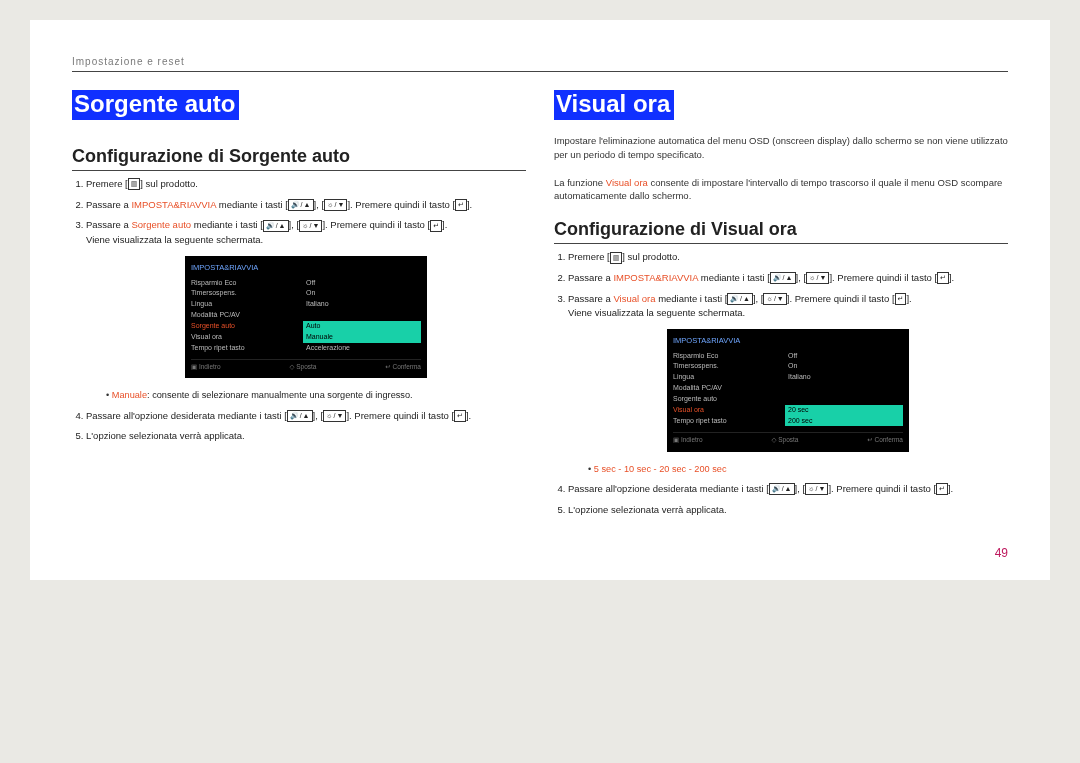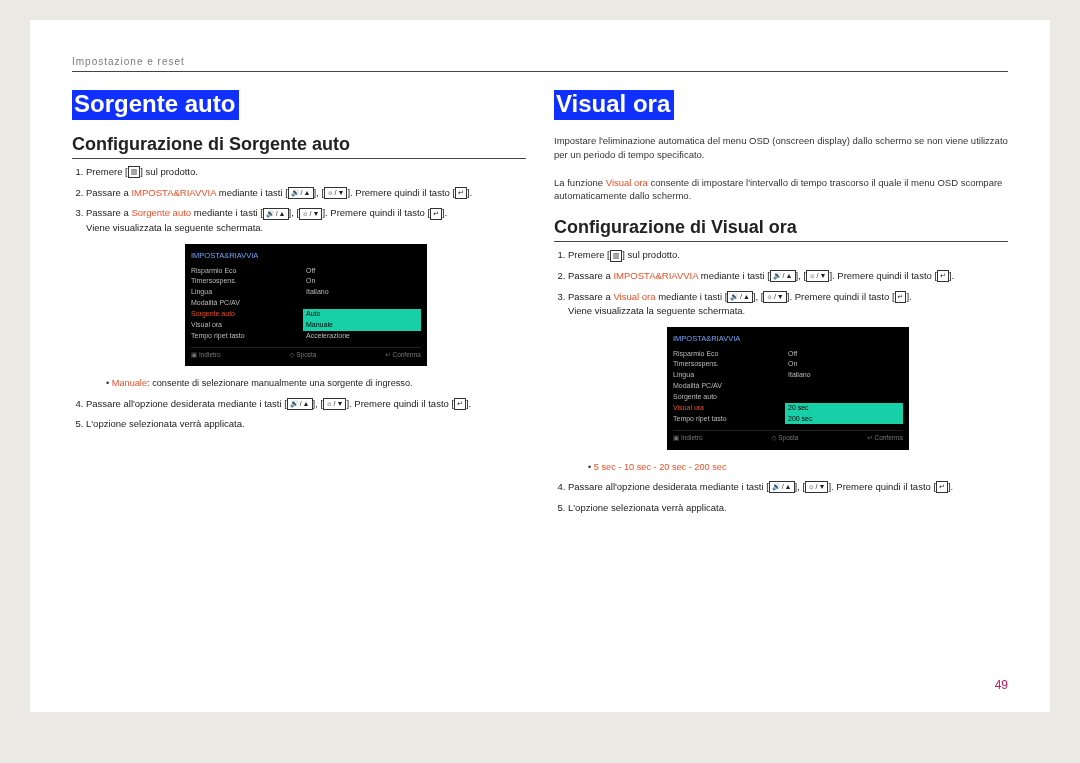--- a/index.html
+++ b/index.html
@@ -7,21 +7,21 @@
     background: #eae9e4;
     font-family: Arial, Helvetica, sans-serif;
     color: #222;
     display: flex;
     justify-content: center;
     padding: 20px 0;
   }
   .page {
     background: #fff;
     width: 1020px;
-    height: 692px;
+    height: 560px;
     padding: 36px 42px;
     box-sizing: border-box;
     position: relative;
   }
   .header-line {
     font-size: 10px;
     letter-spacing: 1px;
     color: #7a7a7a;
     padding-bottom: 4px;
     border-bottom: 1px solid #444;
@@ -47,21 +47,21 @@
   p.intro {
     font-size: 9.5px;
     line-height: 1.45;
     margin: 4px 0 14px 0;
     color: #333;
   }
   .hl { color: #e85028; }
   h2 {
     font-size: 18px;
     font-weight: 700;
-    margin: 4px 0 2px 0;
+    margin: 16px 0 2px 0;
     border-bottom: 1px solid #444;
     padding-bottom: 3px;
   }
   ol.steps {
     padding-left: 14px;
     margin: 6px 0 0 0;
     font-size: 9.5px;
     line-height: 1.55;
   }
   ol.steps li { margin: 4px 0 6px 0; }

